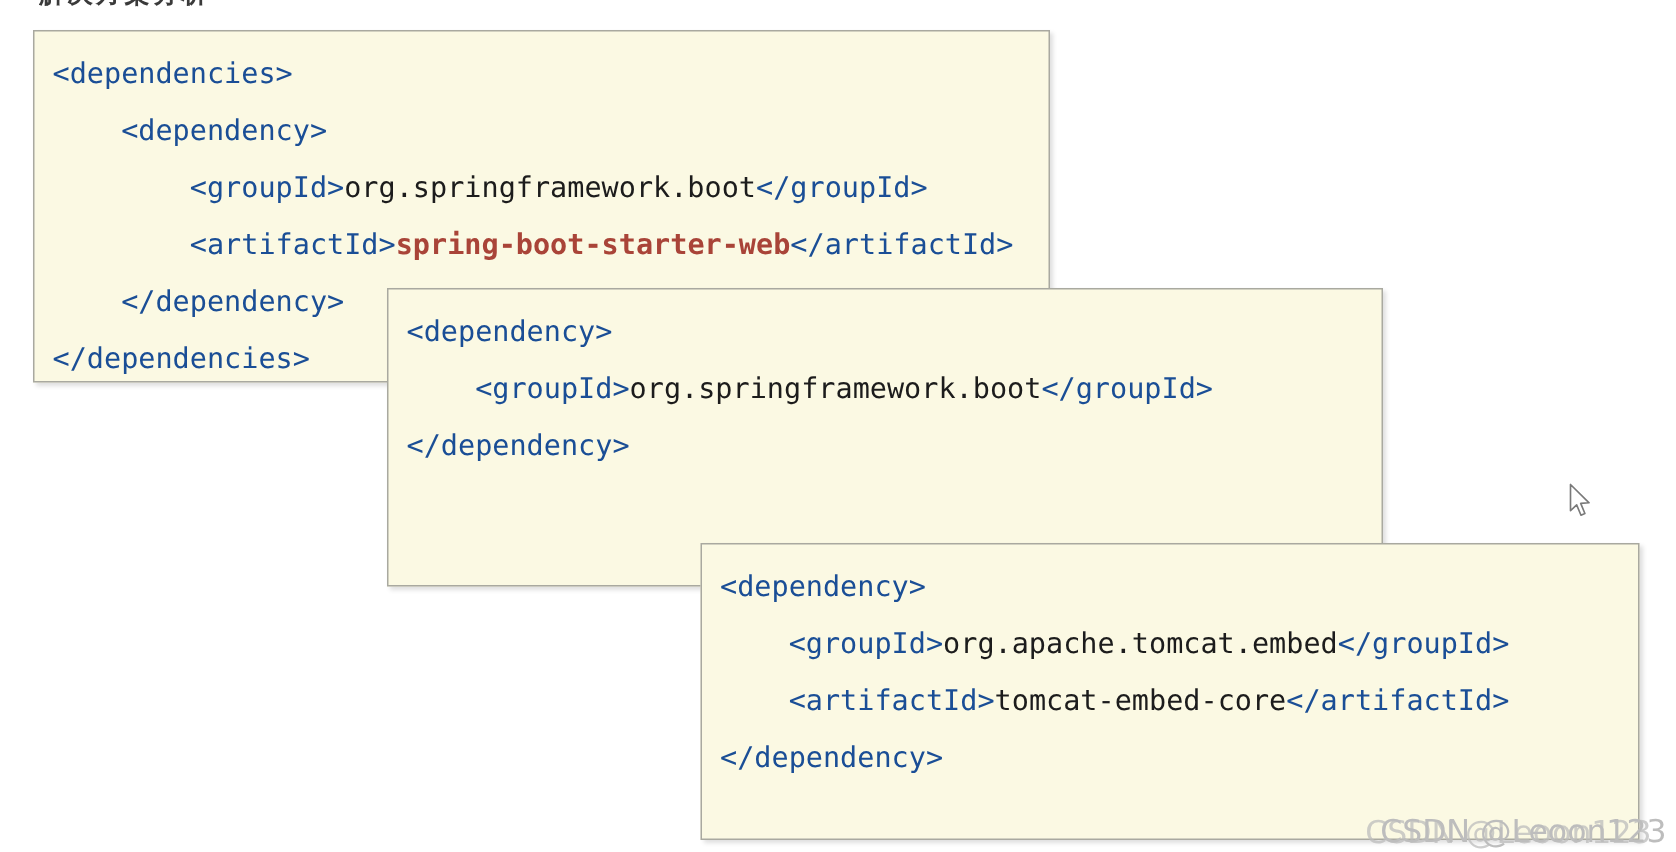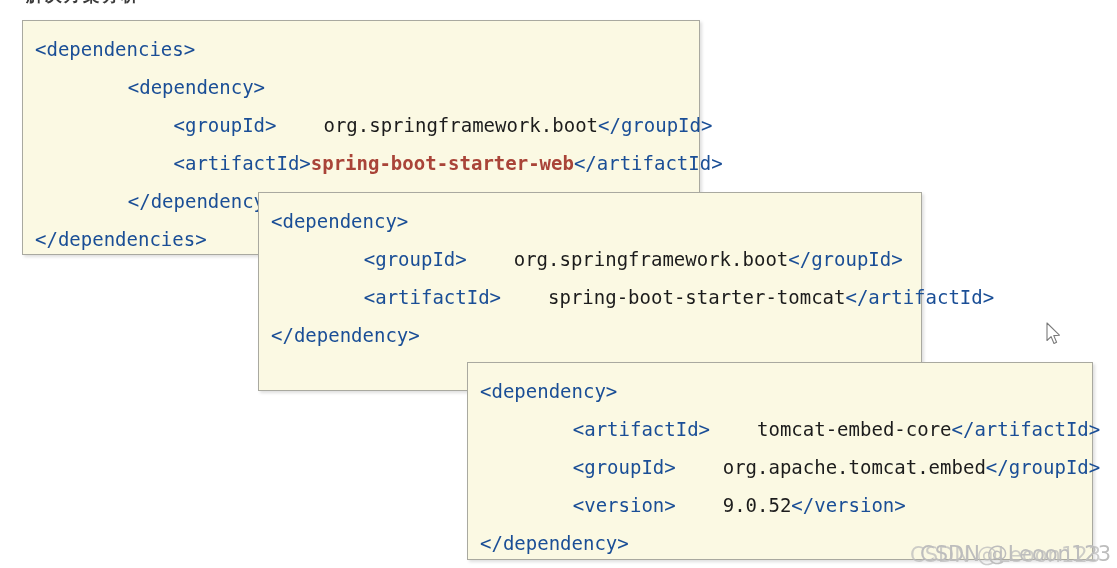--- a/index.html
+++ b/index.html
@@ -28,21 +28,21 @@
   }
   .code-box.b1{left:22px;top:20px;width:678px;height:235px;z-index:1;}
   .code-box.b2{left:258px;top:192px;width:664px;height:199px;z-index:2;}
   .code-box.b3{left:467px;top:362px;width:626px;height:198px;z-index:3;}
   .code-line{
     white-space:pre;
     font-size:19px;line-height:38px;
     color:var(--text,#1c1c1c);
   }
   .code-line .tag{color:var(--tag,#1a4e96);}
-  .code-line .plain{color:var(--text,#1c1c1c);margin-left:47px;}
+  .code-line .plain{color:var(--text,#1c1c1c);}
   .code-line .hl{color:var(--hl,#a94438);font-weight:bold;margin-top:20px;}
   
   .watermark{
     position:absolute;right:6px;bottom:2px;z-index:5;
     font-family:"DejaVu Sans","Liberation Sans",sans-serif;
     font-size:21px;color:var(--wm,#bdbdbd);white-space:nowrap;
     pointer-events:none;
     text-align:right;
   }
   .watermark .wm-back{
@@ -65,28 +65,26 @@
     <div class="code-line"><span class="tag">&lt;dependencies&gt;</span></div>
     <div class="code-line"><span class="plain">    </span><span class="tag">&lt;dependency&gt;</span></div>
     <div class="code-line"><span class="plain">        </span><span class="tag">&lt;groupId&gt;</span><span class="plain">org.springframework.boot</span><span class="tag">&lt;/groupId&gt;</span></div>
     <div class="code-line"><span class="plain">        </span><span class="tag">&lt;artifactId&gt;</span><span class="hl">spring-boot-starter-web</span><span class="tag">&lt;/artifactId&gt;</span></div>
     <div class="code-line"><span class="plain">    </span><span class="tag">&lt;/dependency&gt;</span></div>
     <div class="code-line"><span class="tag">&lt;/dependencies&gt;</span></div>
   </div>
 <div class="code-box b2">
     <div class="code-line"><span class="tag">&lt;dependency&gt;</span></div>
     <div class="code-line"><span class="plain">    </span><span class="tag">&lt;groupId&gt;</span><span class="plain">org.springframework.boot</span><span class="tag">&lt;/groupId&gt;</span></div>
-    <div class="code-line"><span class="plain">    </span><span class="tag">&lt;artifactId&gt;</span><span class="plain">spring-boot-starter-tomcat</span><span class="tag">&lt;/artifactId&gt;</span></div>
     <div class="code-line"><span class="tag">&lt;/dependency&gt;</span></div>
   </div>
 <div class="code-box b3">
     <div class="code-line"><span class="tag">&lt;dependency&gt;</span></div>
+    <div class="code-line"><span class="plain">    </span><span class="tag">&lt;groupId&gt;</span><span class="plain">org.apache.tomcat.embed</span><span class="tag">&lt;/groupId&gt;</span></div>
     <div class="code-line"><span class="plain">    </span><span class="tag">&lt;artifactId&gt;</span><span class="plain">tomcat-embed-core</span><span class="tag">&lt;/artifactId&gt;</span></div>
-    <div class="code-line"><span class="plain">    </span><span class="tag">&lt;groupId&gt;</span><span class="plain">org.apache.tomcat.embed</span><span class="tag">&lt;/groupId&gt;</span></div>
-    <div class="code-line"><span class="plain">    </span><span class="tag">&lt;version&gt;</span><span class="plain">9.0.52</span><span class="tag">&lt;/version&gt;</span></div>
     <div class="code-line"><span class="tag">&lt;/dependency&gt;</span></div>
   </div>
 
 <div class="watermark">
   <span class="wm-back">CSDN @Leoon123</span>
   <span class="wm-front">CSDN @Leoon123</span>
 </div>
 
 <svg class="cursor" viewBox="0 0 20 26">
   <path d="M4 1 L4 18.5 L8.1 14.6 L11 21.5 L13.6 20.3 L10.8 13.6 L16.4 13.2 Z" fill="#ffffff" stroke="#7a7a7a" stroke-width="1.1" stroke-linejoin="round"></path>

